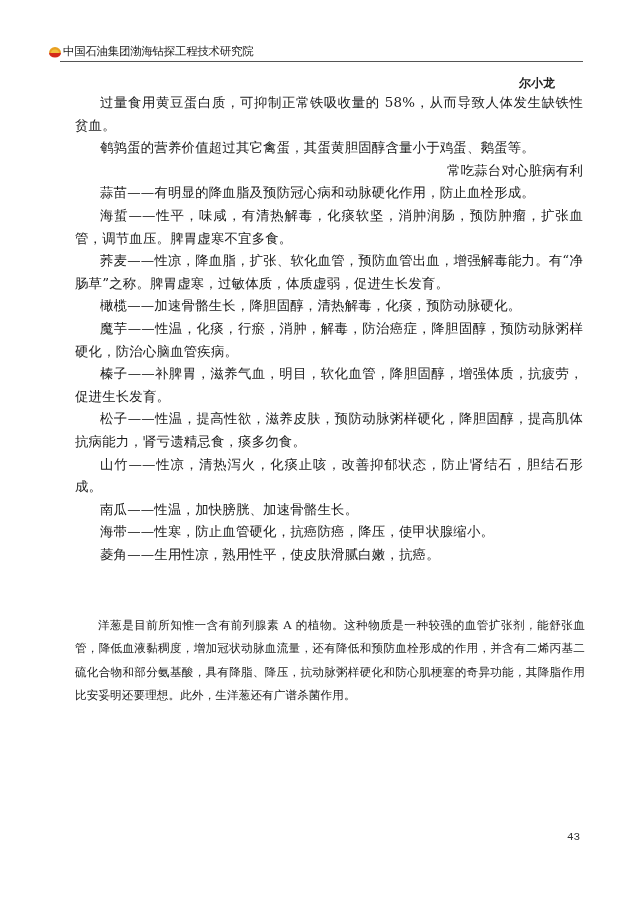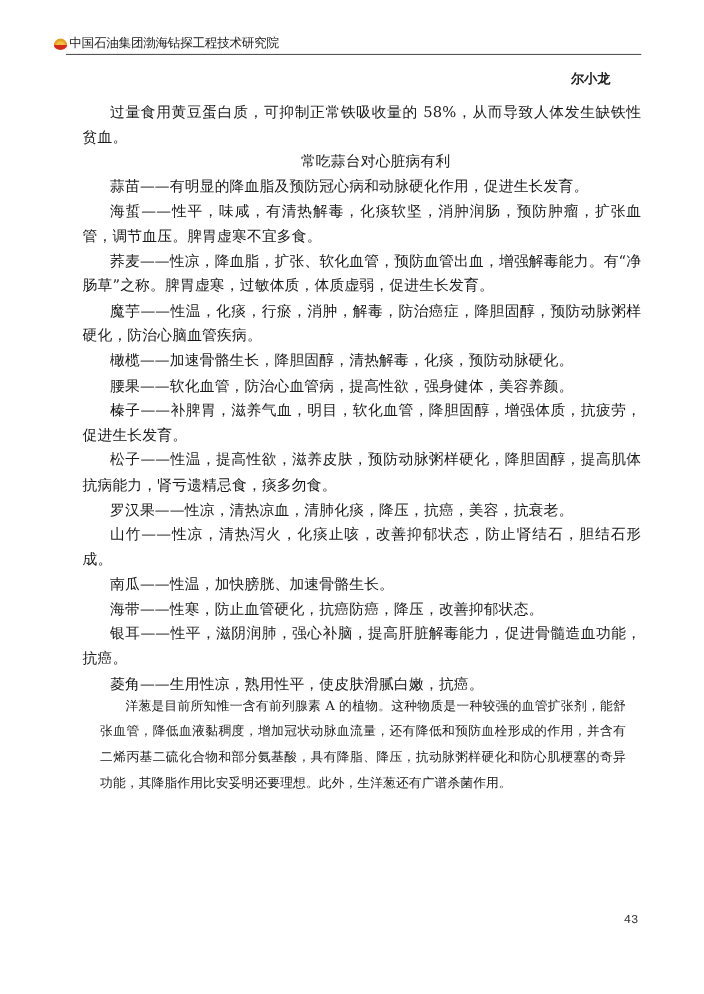--- a/index.html
+++ b/index.html
@@ -11,21 +11,21 @@
       width: 640px;
       height: 904px;
       position: relative;
       overflow: hidden;
       font-family: "DejaVu Serif", "Liberation Serif", serif;
       color: #1a1a1a;
     }
     .header {
       position: absolute;
       left: 60px;
-      top: 28px;
+      top: 40px;
       width: 523px;
       height: 21px;
       border-bottom: 1.5px solid #555555;
     }
     .logo {
       position: absolute;
       left: -12px;
       top: 3px;
       width: 14px;
       height: 12px;
@@ -58,35 +58,35 @@
       font-size: 13.4px;
       line-height: 22.6px;
       letter-spacing: 0.2px;
       text-align: justify;
     }
     .body-text p {
       margin: 0;
       text-indent: 25px;
     }
     .body-text p.no-justify {
-      text-align: center;
+      text-align: right;
     }
     .note-text {
       position: absolute;
       left: 75px;
       top: 614px;
       width: 510px;
       font-size: 11.6px;
       line-height: 23.3px;
       letter-spacing: 0.1px;
       text-align: justify;
       color: #222;
     }
     .note-text p {
-      margin: 16px;
+      margin: 0;
       text-indent: 23px;
     }
     .page-number {
       position: absolute;
       left: 567px;
       top: 831px;
       font-family: Liberation Mono, monospace;
       font-size: 11px;
       color: #333;
     }
@@ -101,34 +101,32 @@
       <path d="M3 7 A4 3.5 0 0 1 11 7 Z" fill="#f2c040"></path>
       <path d="M1 7 L13 7 A6 4.5 0 0 1 1 7 Z" fill="#d42a1a"></path>
     </svg>
   </span>
   <span class="header-org">中国石油集团渤海钻探工程技术研究院</span>
   <span class="header-author">尔小龙</span>
 </div>
 
 <div class="body-text">
   <p>过量食用黄豆蛋白质，可抑制正常铁吸收量的 58%，从而导致人体发生缺铁性贫血。</p>
+  <p>鹌鹑蛋的营养价值超过其它禽蛋，其蛋黄胆固醇含量小于鸡蛋、鹅蛋等。</p>
   <p class="no-justify">常吃蒜台对心脏病有利</p>
-  <p>蒜苗——有明显的降血脂及预防冠心病和动脉硬化作用，促进生长发育。</p>
+  <p>蒜苗——有明显的降血脂及预防冠心病和动脉硬化作用，防止血栓形成。</p>
   <p>海蜇——性平，味咸，有清热解毒，化痰软坚，消肿润肠，预防肿瘤，扩张血管，调节血压。脾胃虚寒不宜多食。</p>
   <p>荞麦——性凉，降血脂，扩张、软化血管，预防血管出血，增强解毒能力。有“净肠草”之称。脾胃虚寒，过敏体质，体质虚弱，促进生长发育。</p>
+  <p>橄榄——加速骨骼生长，降胆固醇，清热解毒，化痰，预防动脉硬化。</p>
   <p>魔芋——性温，化痰，行瘀，消肿，解毒，防治癌症，降胆固醇，预防动脉粥样硬化，防治心脑血管疾病。</p>
-  <p>橄榄——加速骨骼生长，降胆固醇，清热解毒，化痰，预防动脉硬化。</p>
-  <p>腰果——软化血管，防治心血管病，提高性欲，强身健体，美容养颜。</p>
   <p>榛子——补脾胃，滋养气血，明目，软化血管，降胆固醇，增强体质，抗疲劳，促进生长发育。</p>
   <p>松子——性温，提高性欲，滋养皮肤，预防动脉粥样硬化，降胆固醇，提高肌体抗病能力，肾亏遗精忌食，痰多勿食。</p>
-  <p>罗汉果——性凉，清热凉血，清肺化痰，降压，抗癌，美容，抗衰老。</p>
   <p>山竹——性凉，清热泻火，化痰止咳，改善抑郁状态，防止肾结石，胆结石形成。</p>
   <p>南瓜——性温，加快膀胱、加速骨骼生长。</p>
-  <p>海带——性寒，防止血管硬化，抗癌防癌，降压，改善抑郁状态。</p>
-  <p>银耳——性平，滋阴润肺，强心补脑，提高肝脏解毒能力，促进骨髓造血功能，抗癌。</p>
+  <p>海带——性寒，防止血管硬化，抗癌防癌，降压，使甲状腺缩小。</p>
   <p>菱角——生用性凉，熟用性平，使皮肤滑腻白嫩，抗癌。</p>
 </div>
 
 <div class="note-text">
   <p>洋葱是目前所知惟一含有前列腺素 A 的植物。这种物质是一种较强的血管扩张剂，能舒张血管，降低血液黏稠度，增加冠状动脉血流量，还有降低和预防血栓形成的作用，并含有二烯丙基二硫化合物和部分氨基酸，具有降脂、降压，抗动脉粥样硬化和防心肌梗塞的奇异功能，其降脂作用比安妥明还要理想。此外，生洋葱还有广谱杀菌作用。</p>
 </div>
 
 <div class="page-number">43</div>
 
 </body></html>

